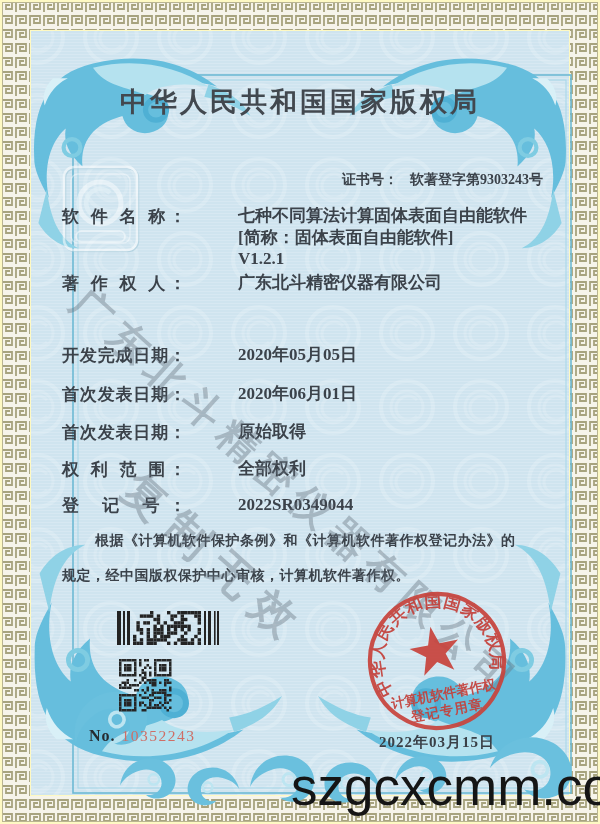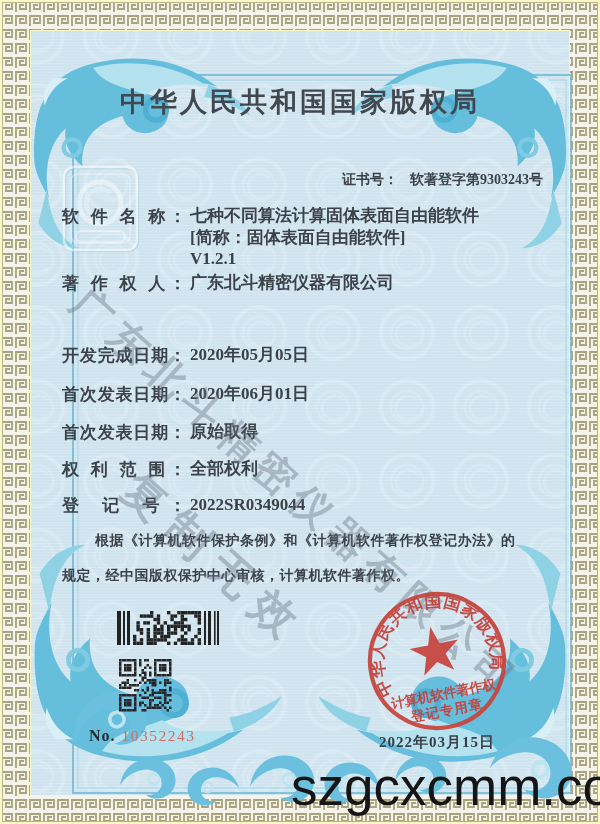--- a/index.html
+++ b/index.html
@@ -6,21 +6,21 @@
   .cert{
     position:relative; width:600px; height:824px; background:#fef9c3;
     overflow:hidden; font-family:"Liberation Serif", serif; color:#3b424a;
   }
   .bg{position:absolute; left:0; top:0; z-index:0;}
   .txt{position:absolute; z-index:2; white-space:nowrap;}
   .authority{left:0; right:0; top:84px; text-align:center; font-size:27px; font-weight:700; letter-spacing:3px; color:#42484f;}
   .title{left:0; right:0; top:123px; text-align:center; font-size:33px; font-weight:700; letter-spacing:1px; color:#3d4349;}
   .certno{top:171px; right:57px; font-size:14px; font-weight:700;}
   .certno .gap{display:inline-block; width:12px;}
-  .row{position:absolute; left:62px; z-index:2; display:flex; align-items:flex-start; font-size:17px; font-weight:700;}
+  .row{position:absolute; left:62px; z-index:2; display:flex; align-items:flex-start; font-size:17px; font-weight:700;gap:48px;}
   .lbl{display:inline-block; width:124px; text-align:justify; text-align-last:justify; flex:none;}
   .val{margin-left:4px;}
   .val .ln{line-height:21.5px; white-space:nowrap;}
   .st{position:absolute; z-index:2; font-size:14px; font-weight:700; letter-spacing:0.5px; white-space:nowrap;}
   #st1{left:95px; top:532px;}
   #st2{left:62px; top:567px;}
   #barcode{position:absolute; left:117px; top:611px; width:102px; height:34px; z-index:2;}
   #qr{position:absolute; left:119px; top:659px; width:53px; height:53px; z-index:2;}
   .serial{position:absolute; left:89px; top:727px; z-index:2; font-size:16px;}
   .serial .pfx{color:#262b31; font-weight:700; letter-spacing:1px;}

